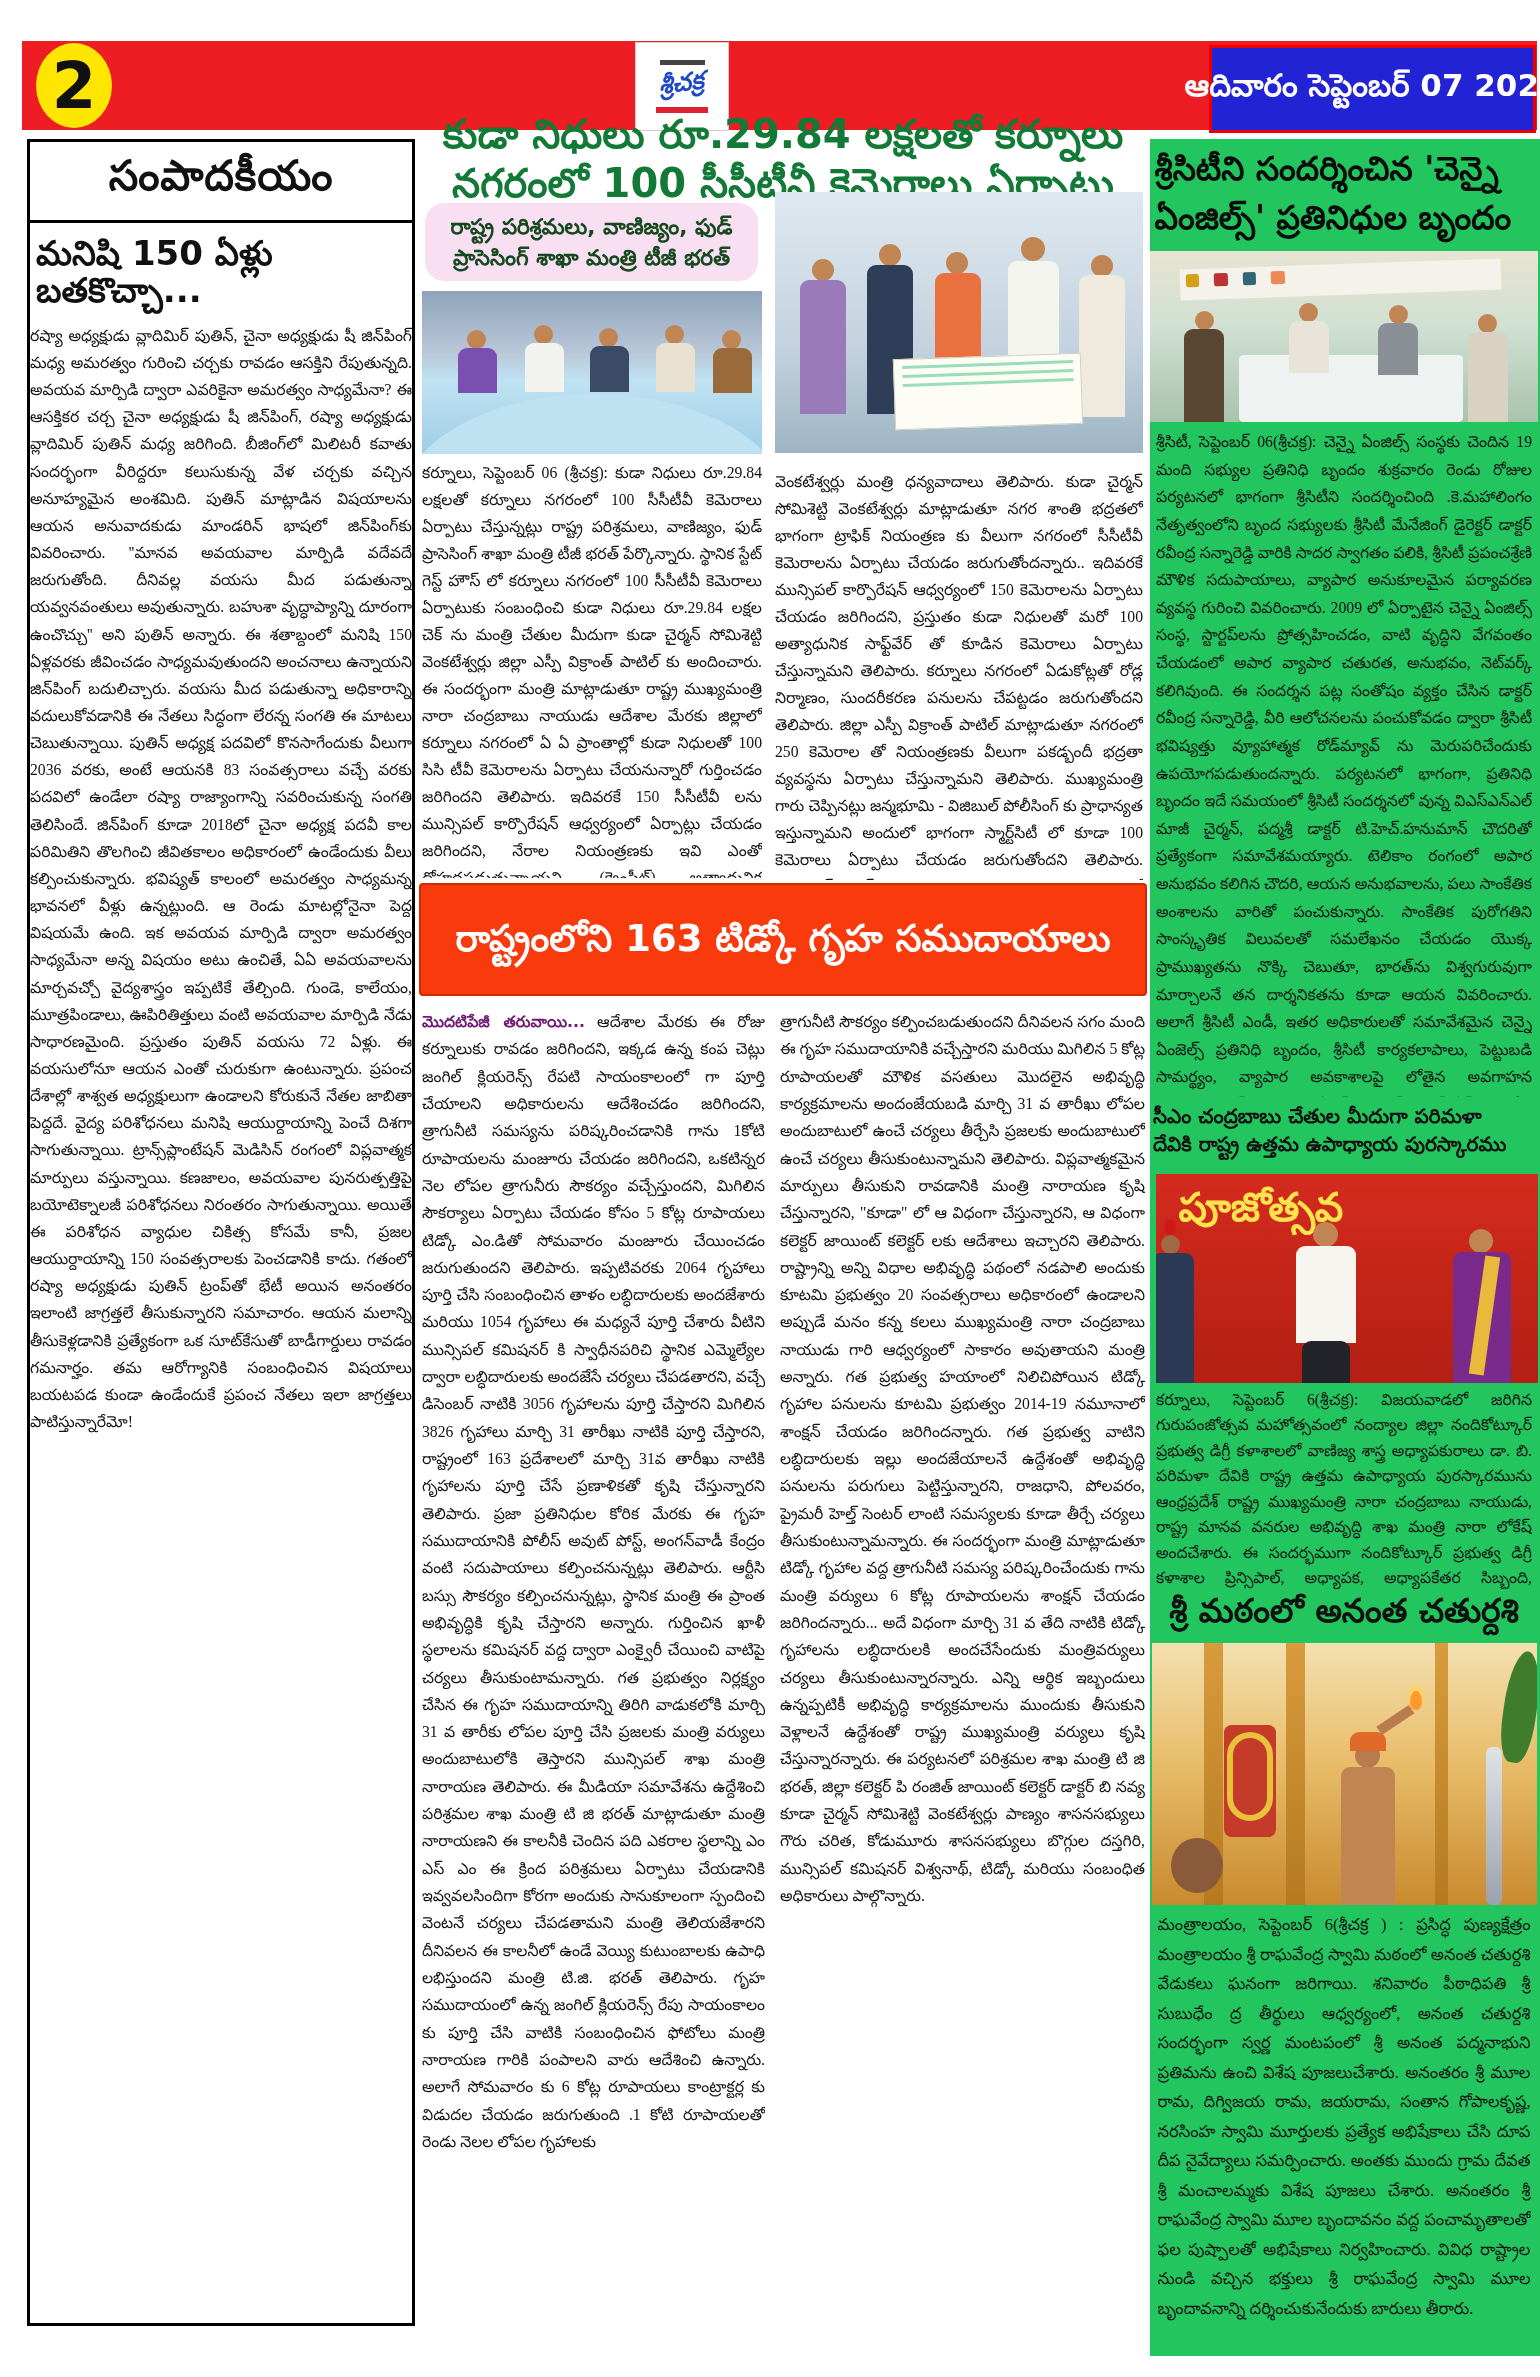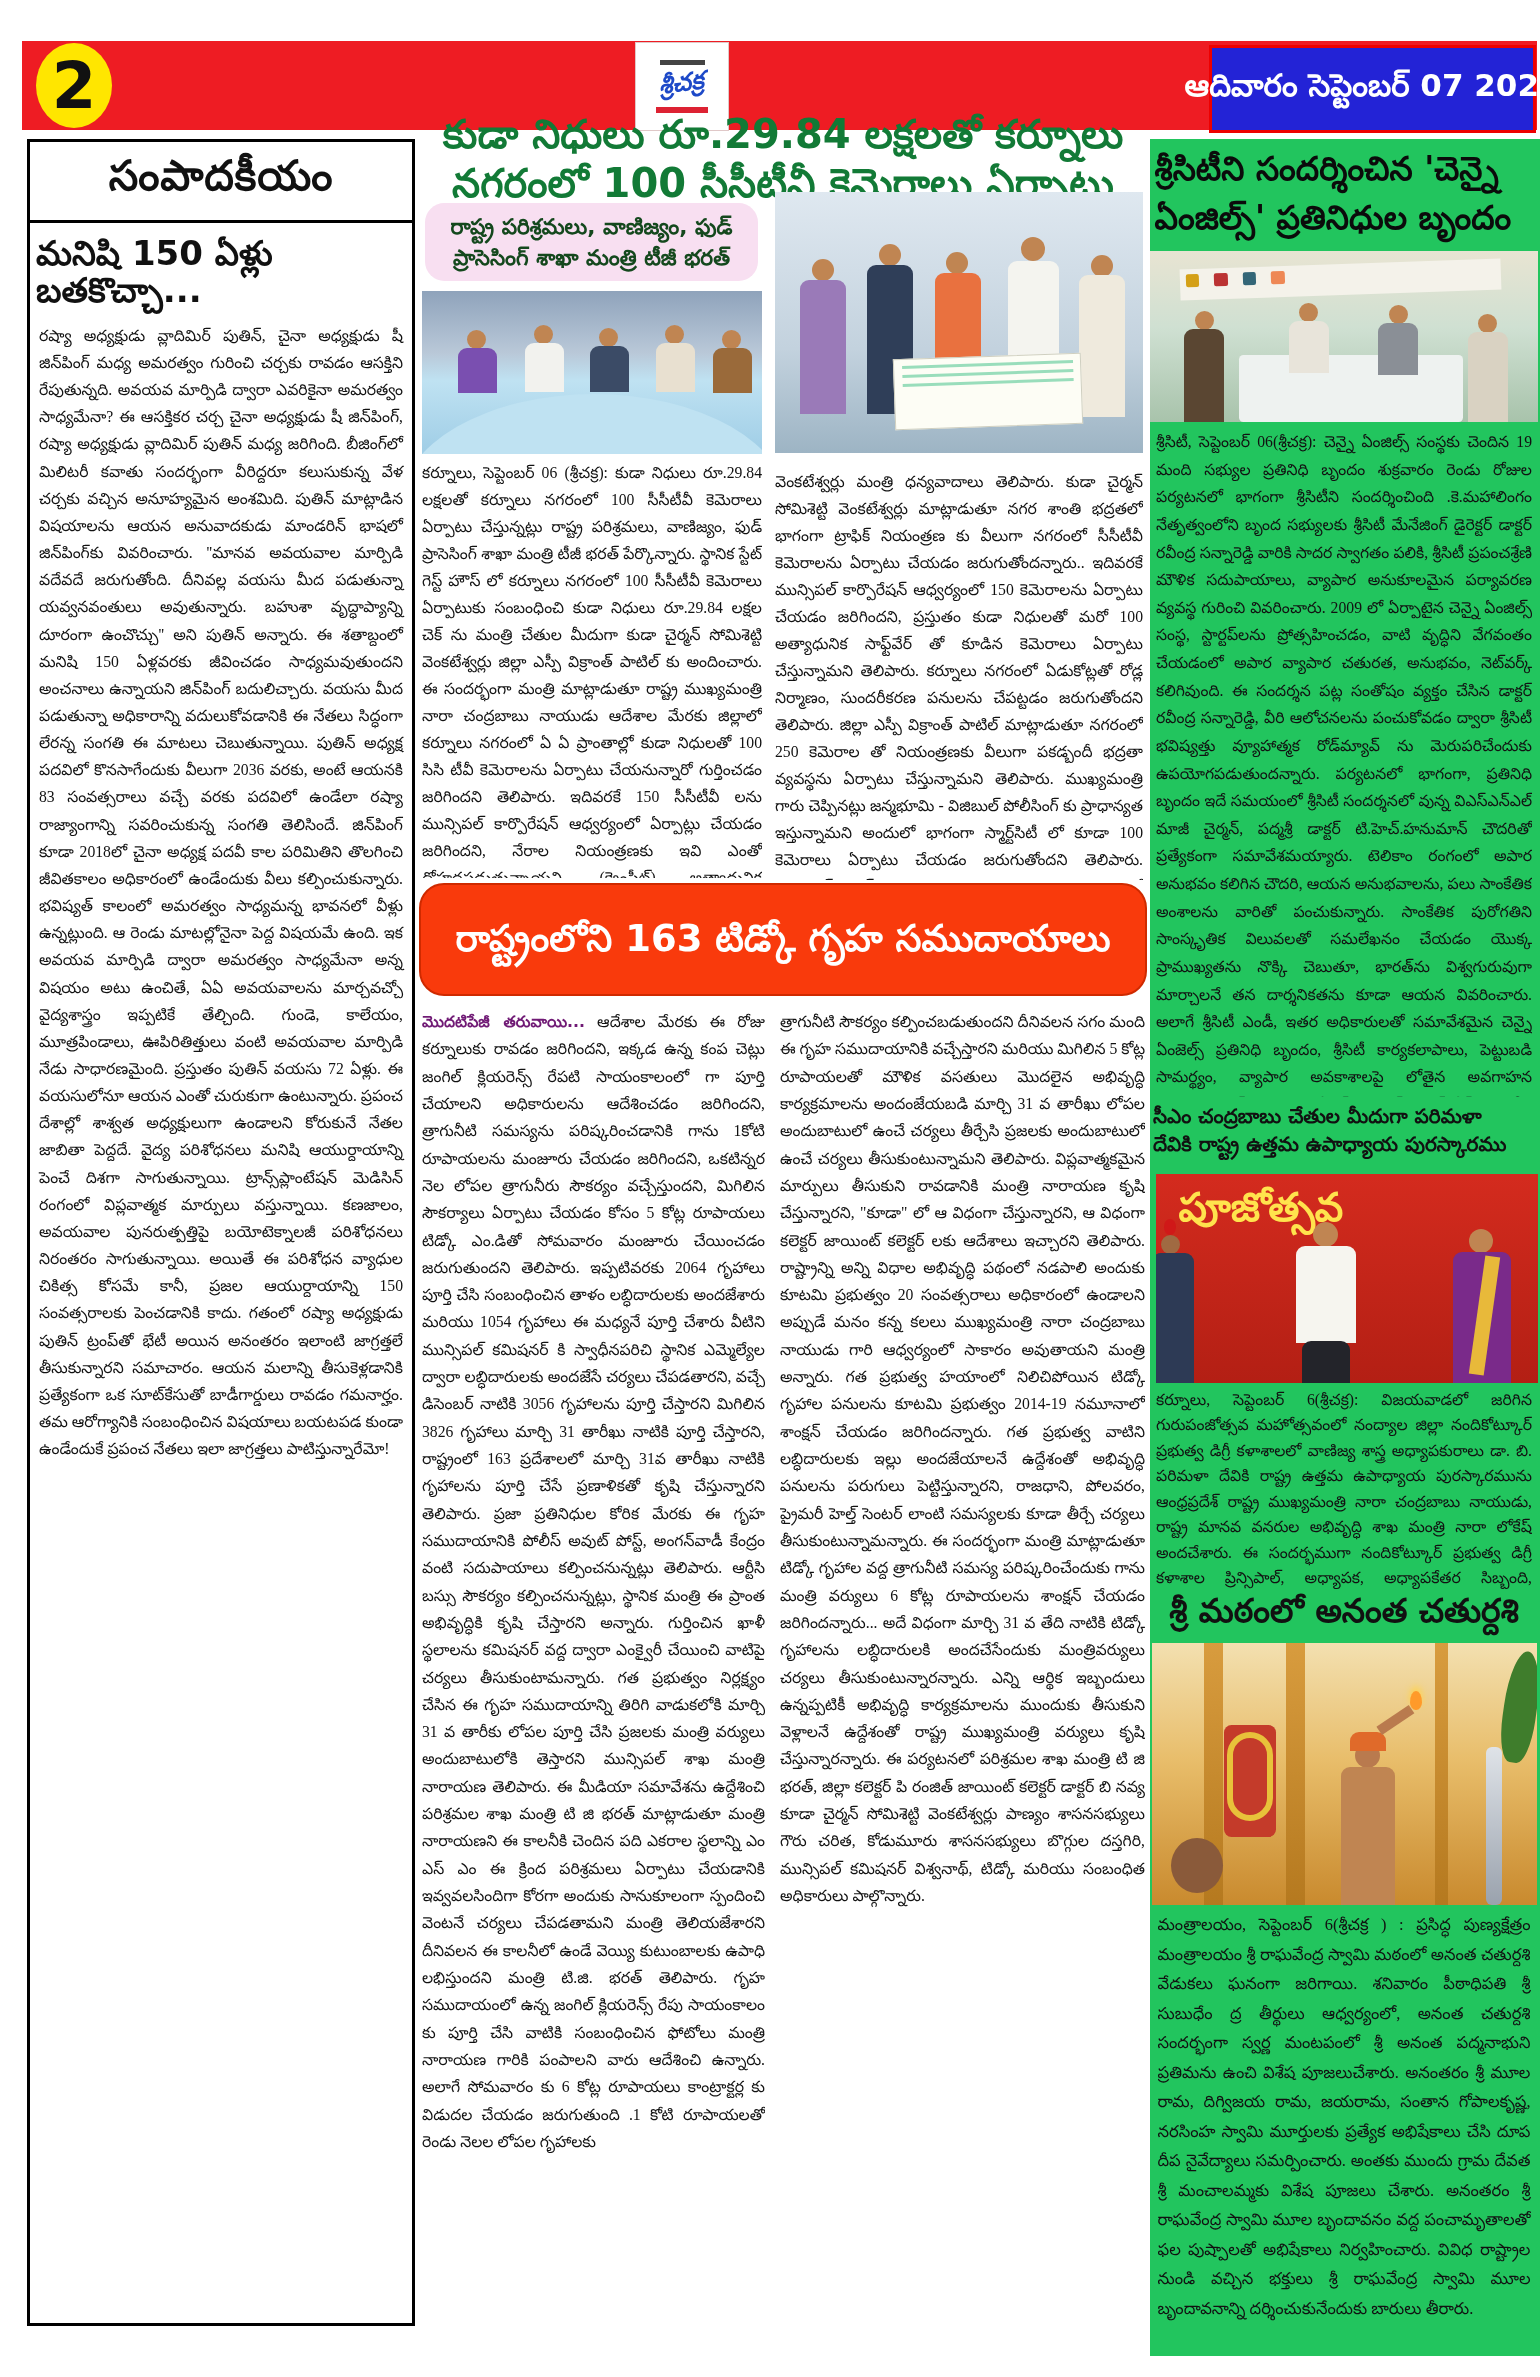--- a/index.html
+++ b/index.html
@@ -21,33 +21,33 @@
   .masthead-bottom-bar{width:52px;height:6px;background:#d23; margin-top:4.5px;}
   .date-box{left:1209px;top:45px;width:321px;height:82px;background:#2323d6;border:3px solid #e00;
     display:flex;align-items:center;justify-content:center;color:#fff;font-size:31px;font-weight:bold;
     font-family:"DejaVu Sans",sans-serif;white-space:nowrap;}
   
   .editorial-box{left:27px;top:139px;width:388px;height:2187px;border:3.7px solid #000;background:#fff;box-sizing:border-box;}
   .editorial-title{height:78px;border-bottom:3px solid #000;display:flex;align-items:center;justify-content:center;
     font-size:42px;font-weight:bold;letter-spacing:0.7px;}
   .editorial-headline{padding:12px 6px 3px 6px;font-size:34px;font-weight:800;line-height:1.1;
     font-family:"DejaVu Sans",sans-serif;}
-  .editorial-body{padding:9px 9px;font-size:15.7px;line-height:1.73;text-align:justify;overflow:hidden;height:1968px;}
+  .editorial-body{padding:9px 0;font-size:15.7px;line-height:1.73;text-align:justify;overflow:hidden;height:1968px;}
   
   .lead-headline{left:422px;top:110px;width:722px;height:88px;text-align:center;color:#127a36;
     font-size:40px;font-weight:800;line-height:1.22;font-family:"DejaVu Sans",sans-serif;}
   .lead-headline div{white-space:nowrap;}
   .lead-kicker{left:425px;top:203px;width:333px;height:78px;background:#f8dff1;border-radius:19.4px;
     display:flex;flex-direction:column;align-items:center;justify-content:center;color:#14481d;
     font-size:21.6px;font-weight:bold;line-height:1.45;font-family:"DejaVu Sans",sans-serif;}
   .lead-col1{left:422px;top:459px;width:340px;height:419px;font-size:15.7px;line-height:1.72;text-align:justify;overflow:hidden;}
   .lead-col2{left:775px;top:468px;width:368px;height:412px;font-size:15.7px;line-height:1.72;text-align:justify;overflow:hidden;}
   
   .red-banner{left:419px;top:883px;width:728px;height:113px;background:#f93a0c;border:2.2px solid #cf2a00;
-    border-radius:25px;box-sizing:border-box;display:flex;flex-direction:column;align-items:center;justify-content:center;
+    border-radius:4px;box-sizing:border-box;display:flex;flex-direction:column;align-items:center;justify-content:center;
     color:#fff;font-size:37px;font-weight:800;line-height:1.32;font-family:"DejaVu Sans",sans-serif;}
   .red-banner div{white-space:nowrap;}
   
   .tidco-col1{left:422px;top:1008px;width:343px;height:1306px;font-size:15.7px;line-height:1.74;text-align:justify;overflow:hidden;}
   .tidco-col2{left:780px;top:1008px;width:365px;height:1306px;font-size:15.7px;line-height:1.74;text-align:justify;overflow:hidden;}
   .leadin{color:#701a75;font-weight:bold;font-family:"DejaVu Sans",sans-serif;}
   
   .right-col{left:1150px;top:139px;width:424px;height:2217px;background:#22c55e;}
   .sricity-headline{left:4.5px;top:4.5px;width:379px;height:104px;font-size:33px;font-weight:800;line-height:1.5;
     font-family:"DejaVu Sans",sans-serif;color:#0b0b0b;}

